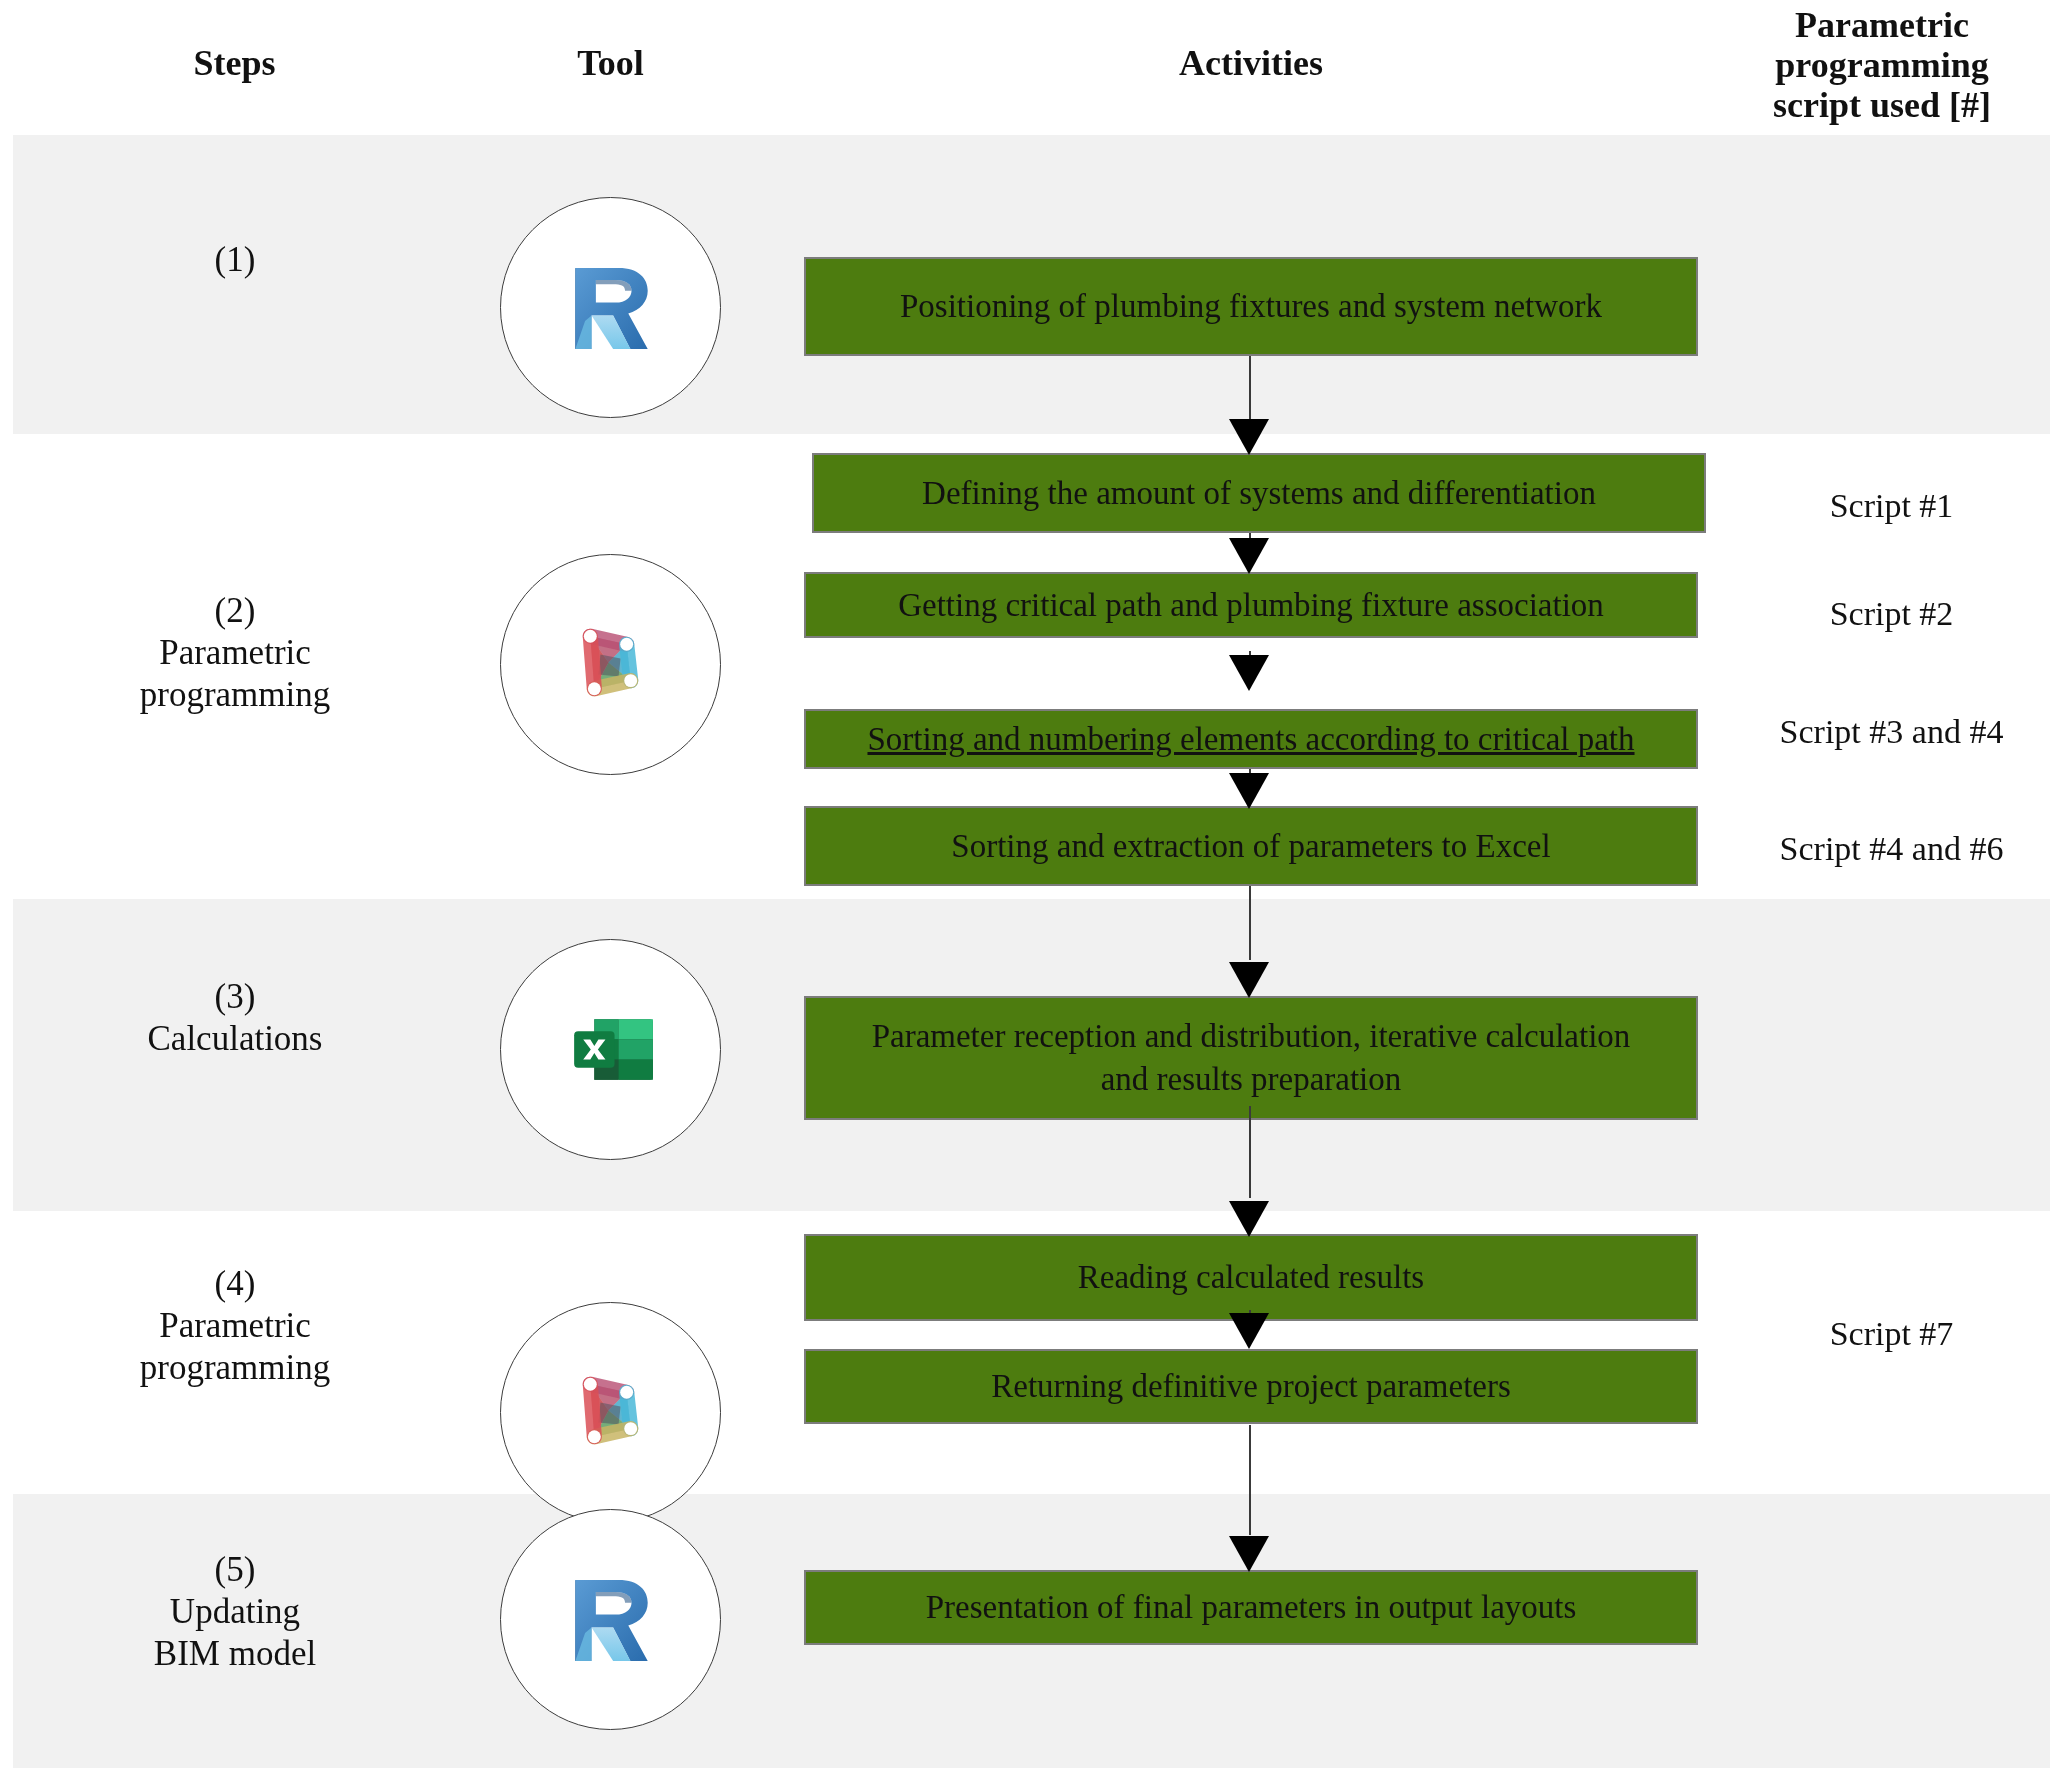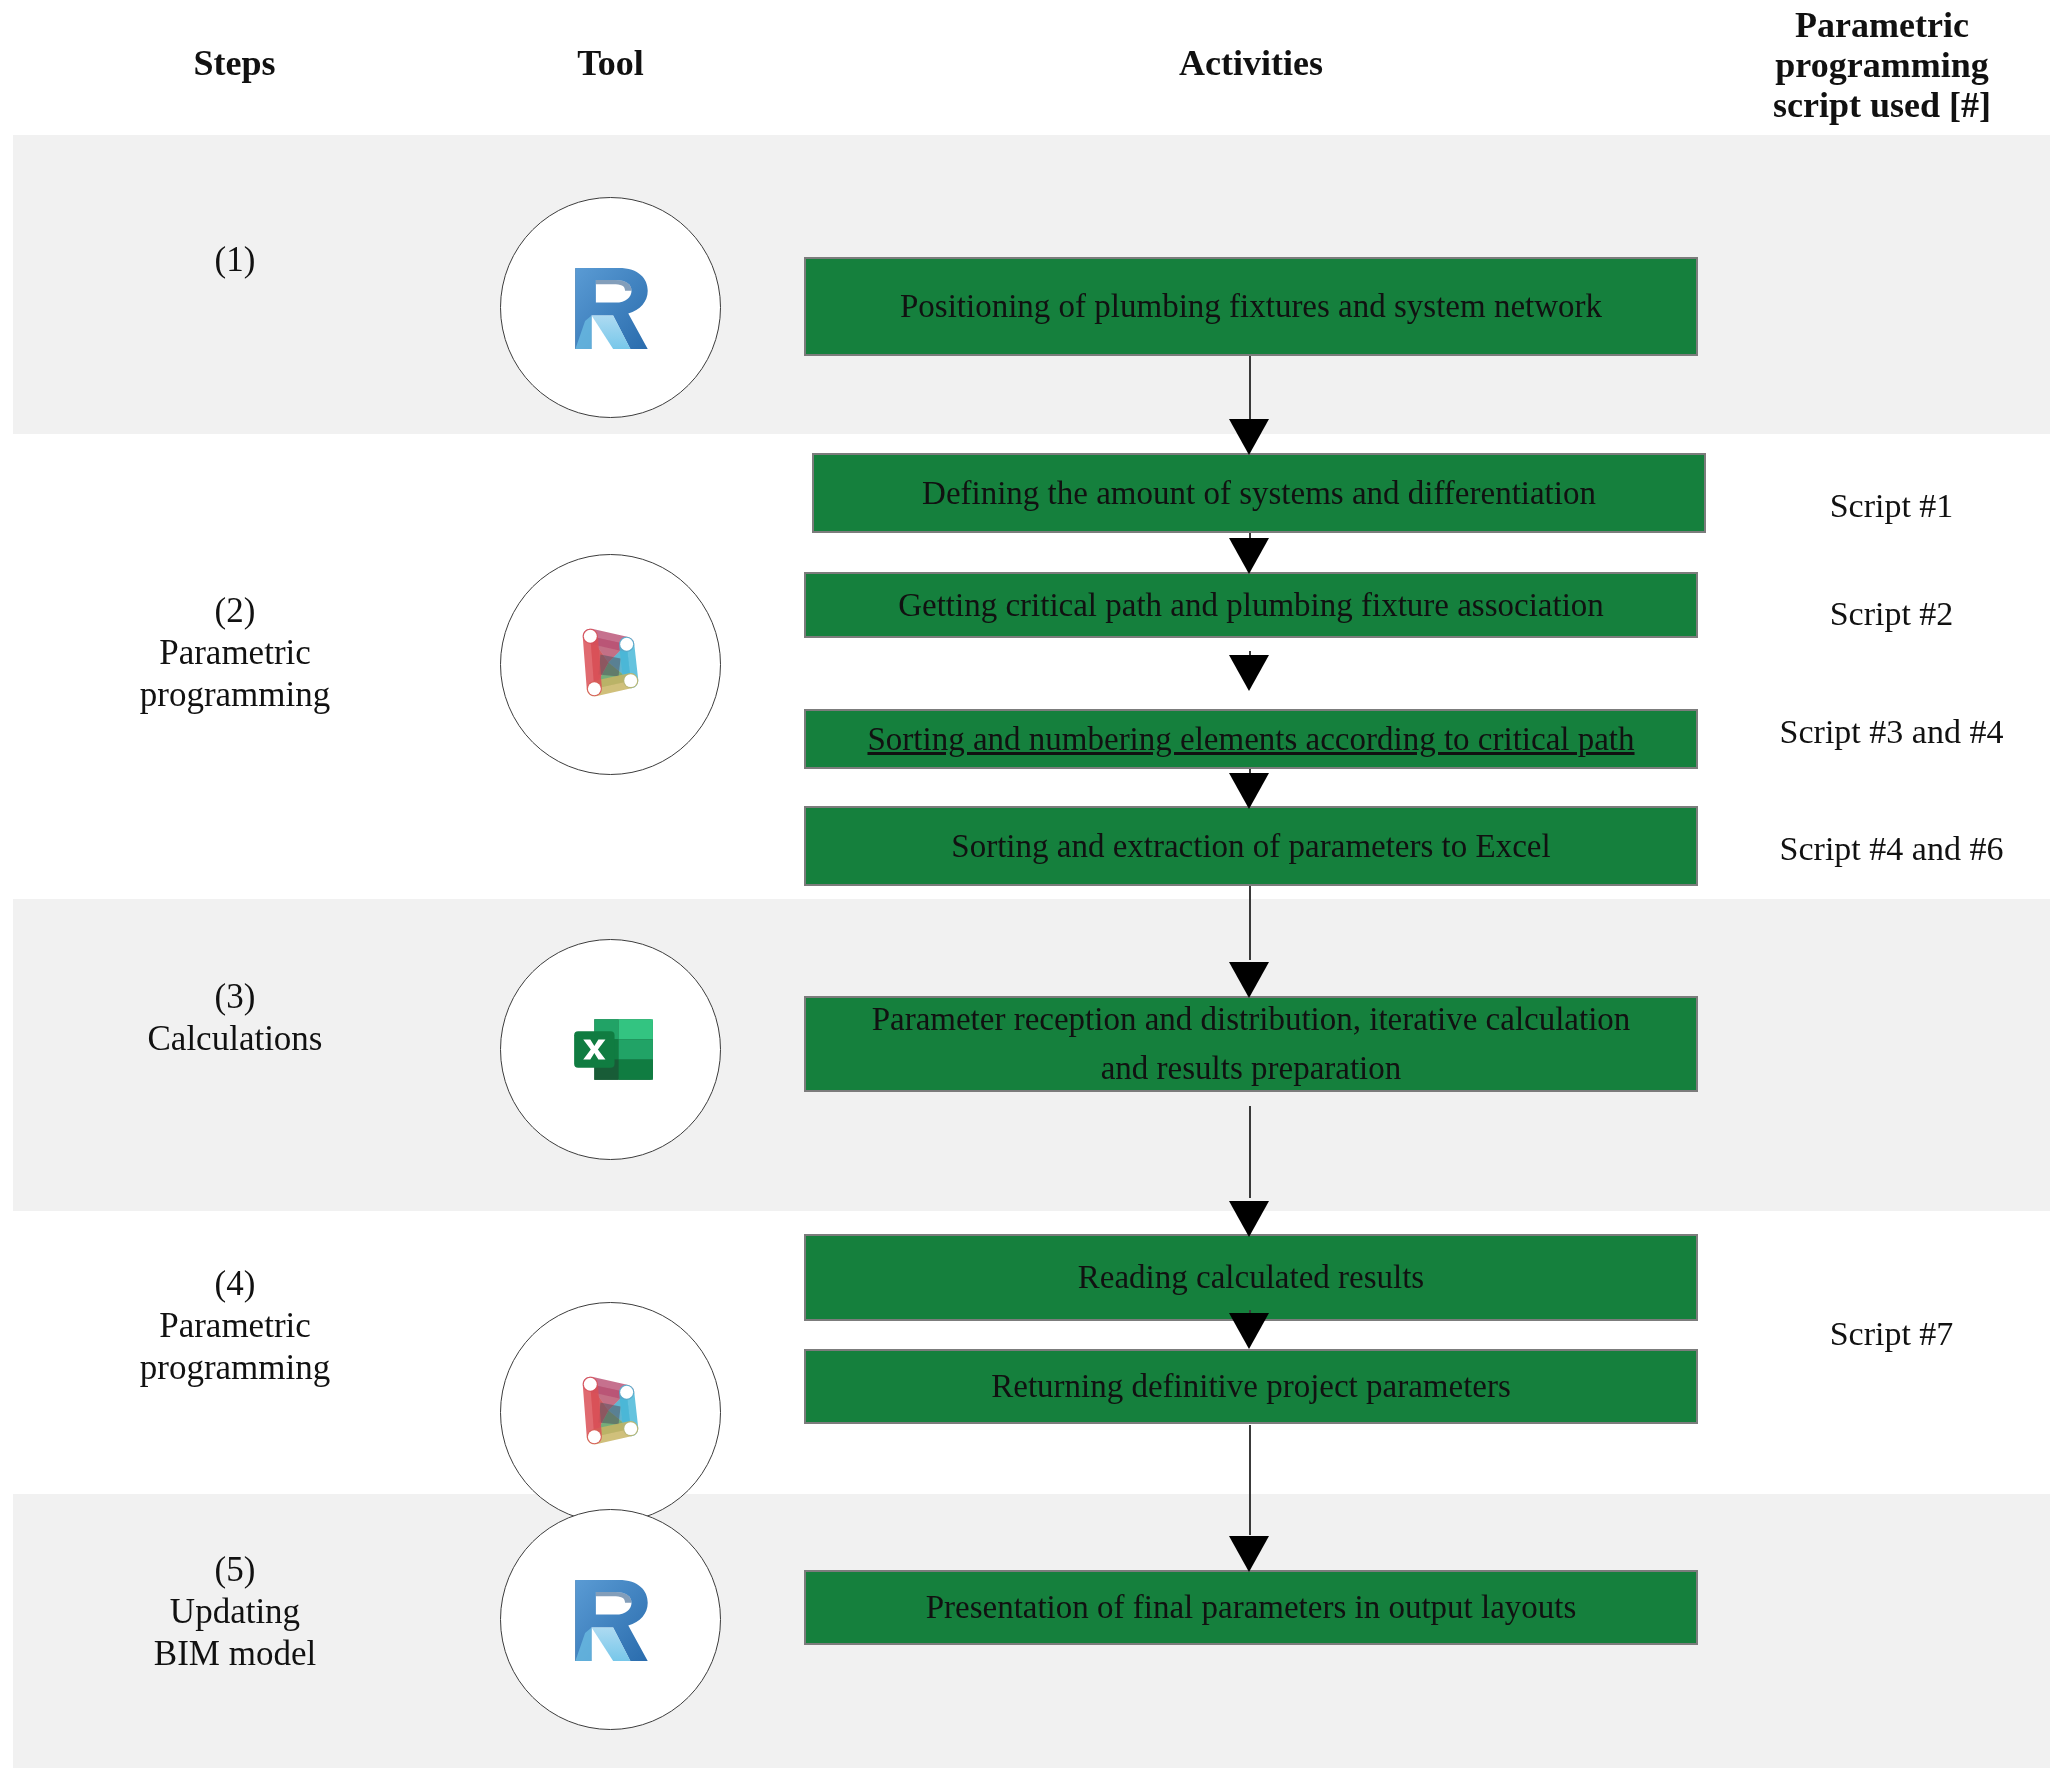--- a/index.html
+++ b/index.html
@@ -71,21 +71,21 @@
     justify-content: center;
   }
   .toolcircle svg { display: block; }
 
   
   .abox {
     position: absolute;
     left: 804px;
     width: 894px;
     box-sizing: border-box;
-    background: #15803d;
+    background: #4d7c0f;
     border: 2.3px solid #7c7c7c;
     display: flex;
     align-items: center;
     justify-content: center;
     text-align: center;
     font-size: 33px;
     line-height: 1.30;
     padding: 0 28px;
   }
 
@@ -278,21 +278,21 @@
 <div class="abox" style="top:257px; height:99px;">Positioning of plumbing fixtures and system network</div>
 
 <div class="abox" style="top:453px; height:80px;margin-left:8px;">Defining the amount of systems and differentiation</div>
 
 <div class="abox" style="top:572px; height:66px;">Getting critical path and plumbing fixture association</div>
 
 <div class="abox" style="top:709px; height:60px;text-decoration:underline;">Sorting and numbering elements according to critical path</div>
 
 <div class="abox" style="top:806px; height:80px;">Sorting and extraction of parameters to Excel</div>
 
-<div class="abox" style="top:996px; height:96px; flex-direction:column;justify-content:space-between;">
+<div class="abox" style="top:996px; height:124px; flex-direction:column;">
   <span>Parameter reception and distribution, iterative calculation</span>
   <span>and results preparation</span>
 </div>
 
 <div class="abox" style="top:1234px; height:87px;">Reading calculated results</div>
 
 <div class="abox" style="top:1349px; height:75px;">Returning definitive project parameters</div>
 
 <div class="abox" style="top:1570px; height:75px;">Presentation of final parameters in output layouts</div>
 

